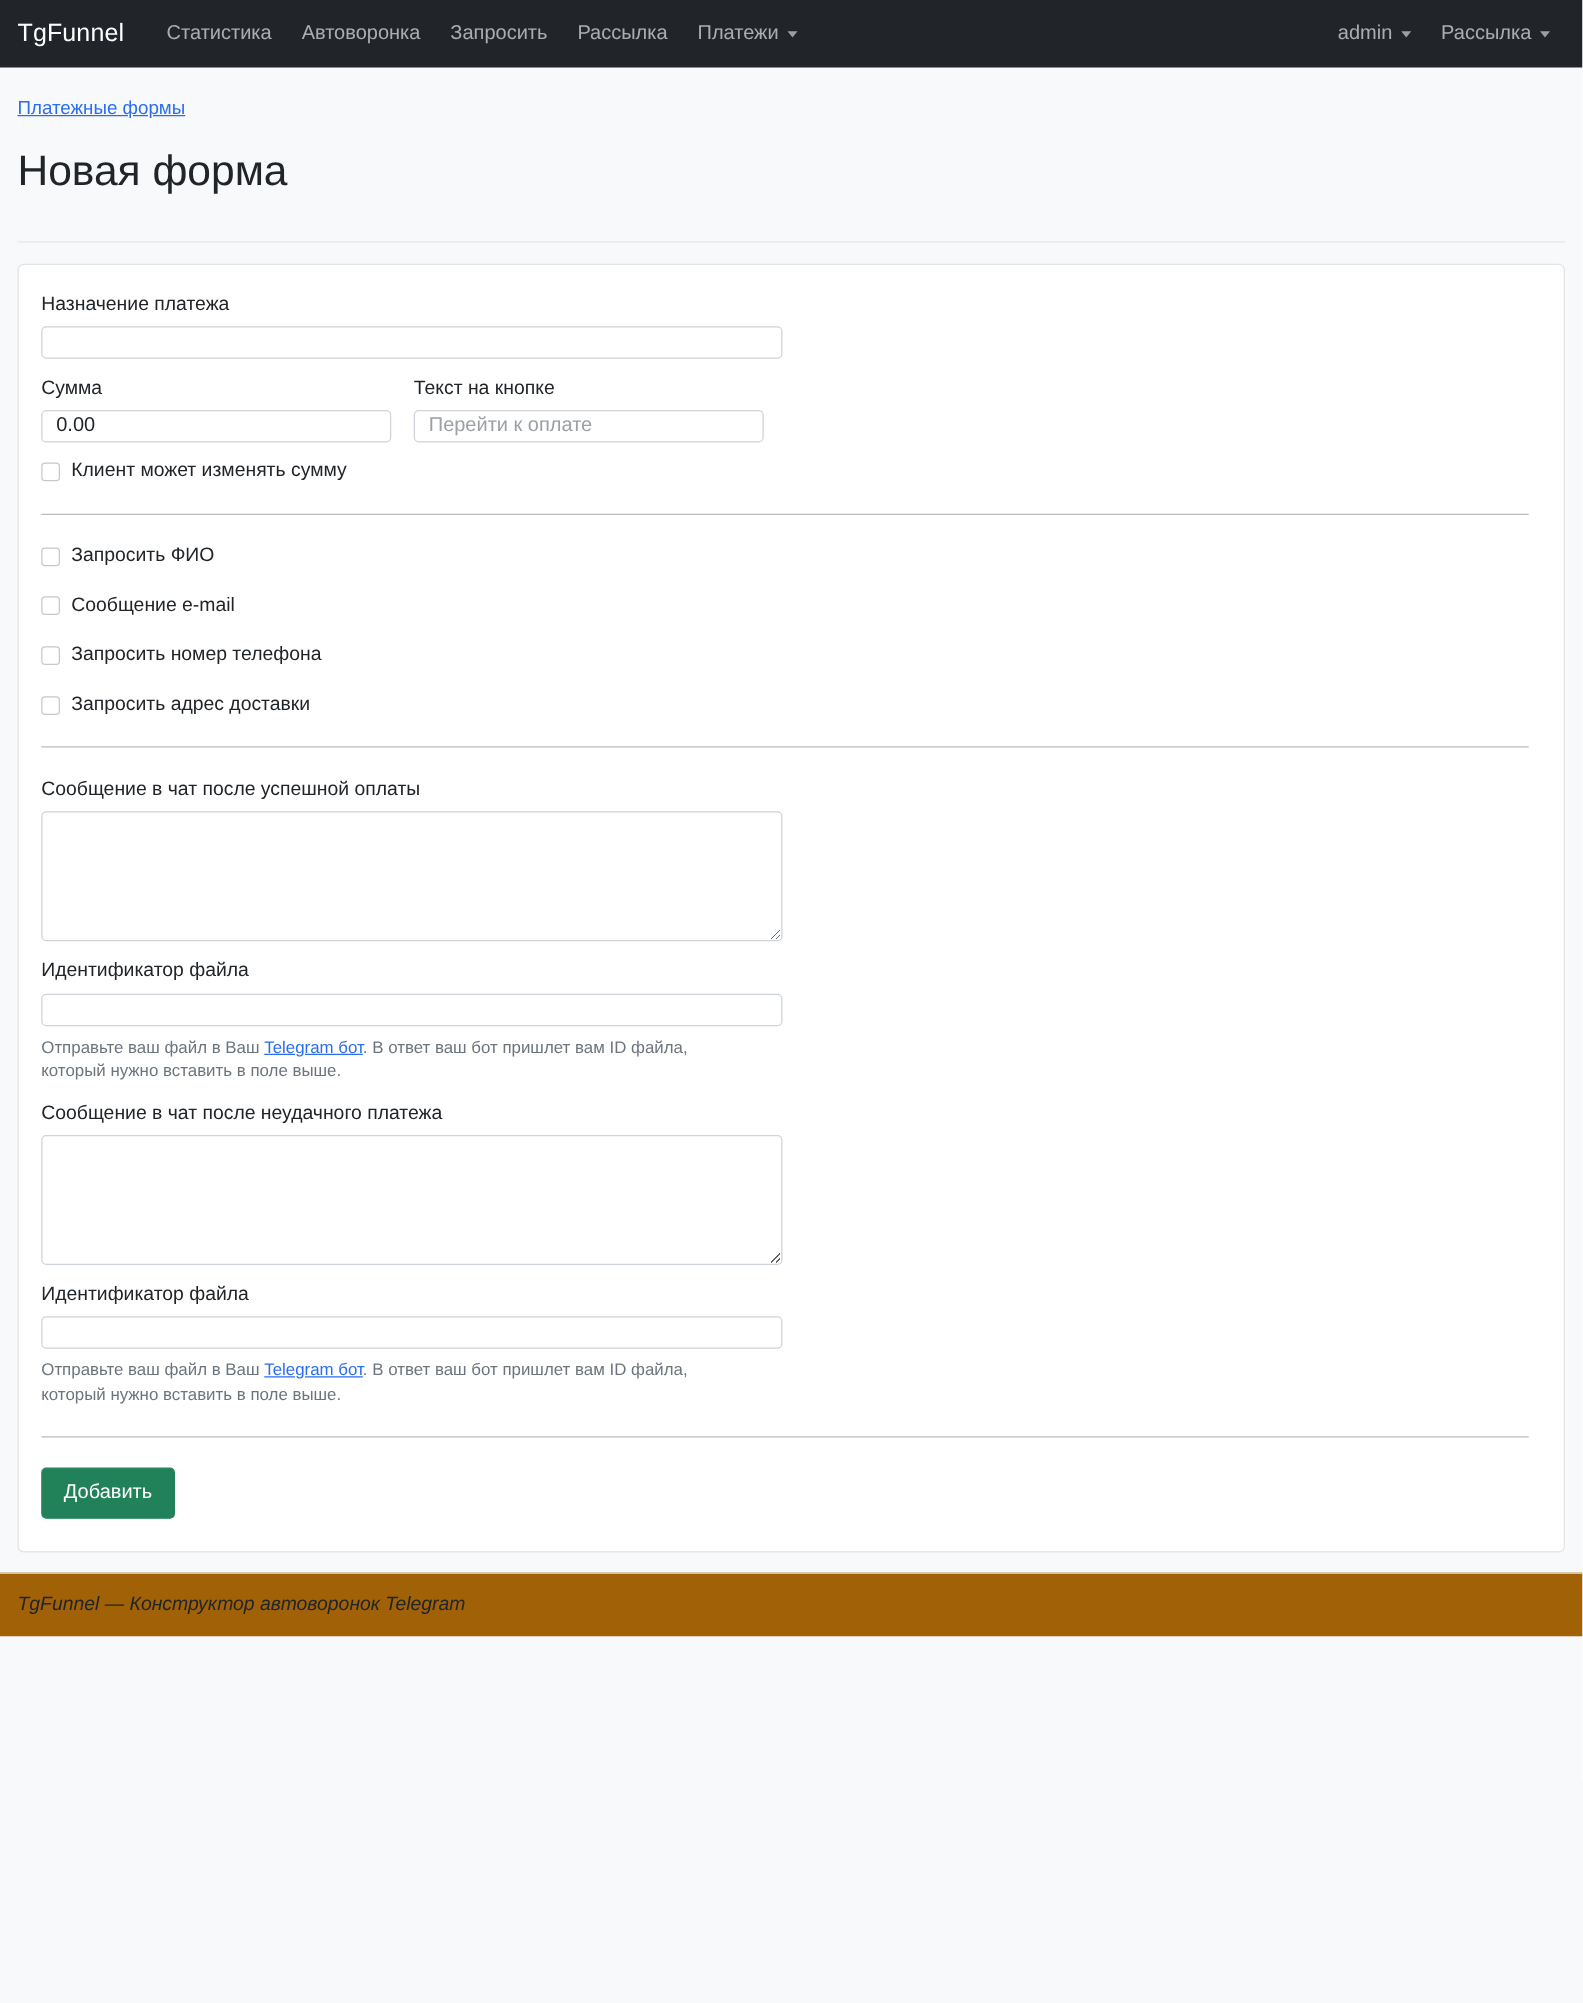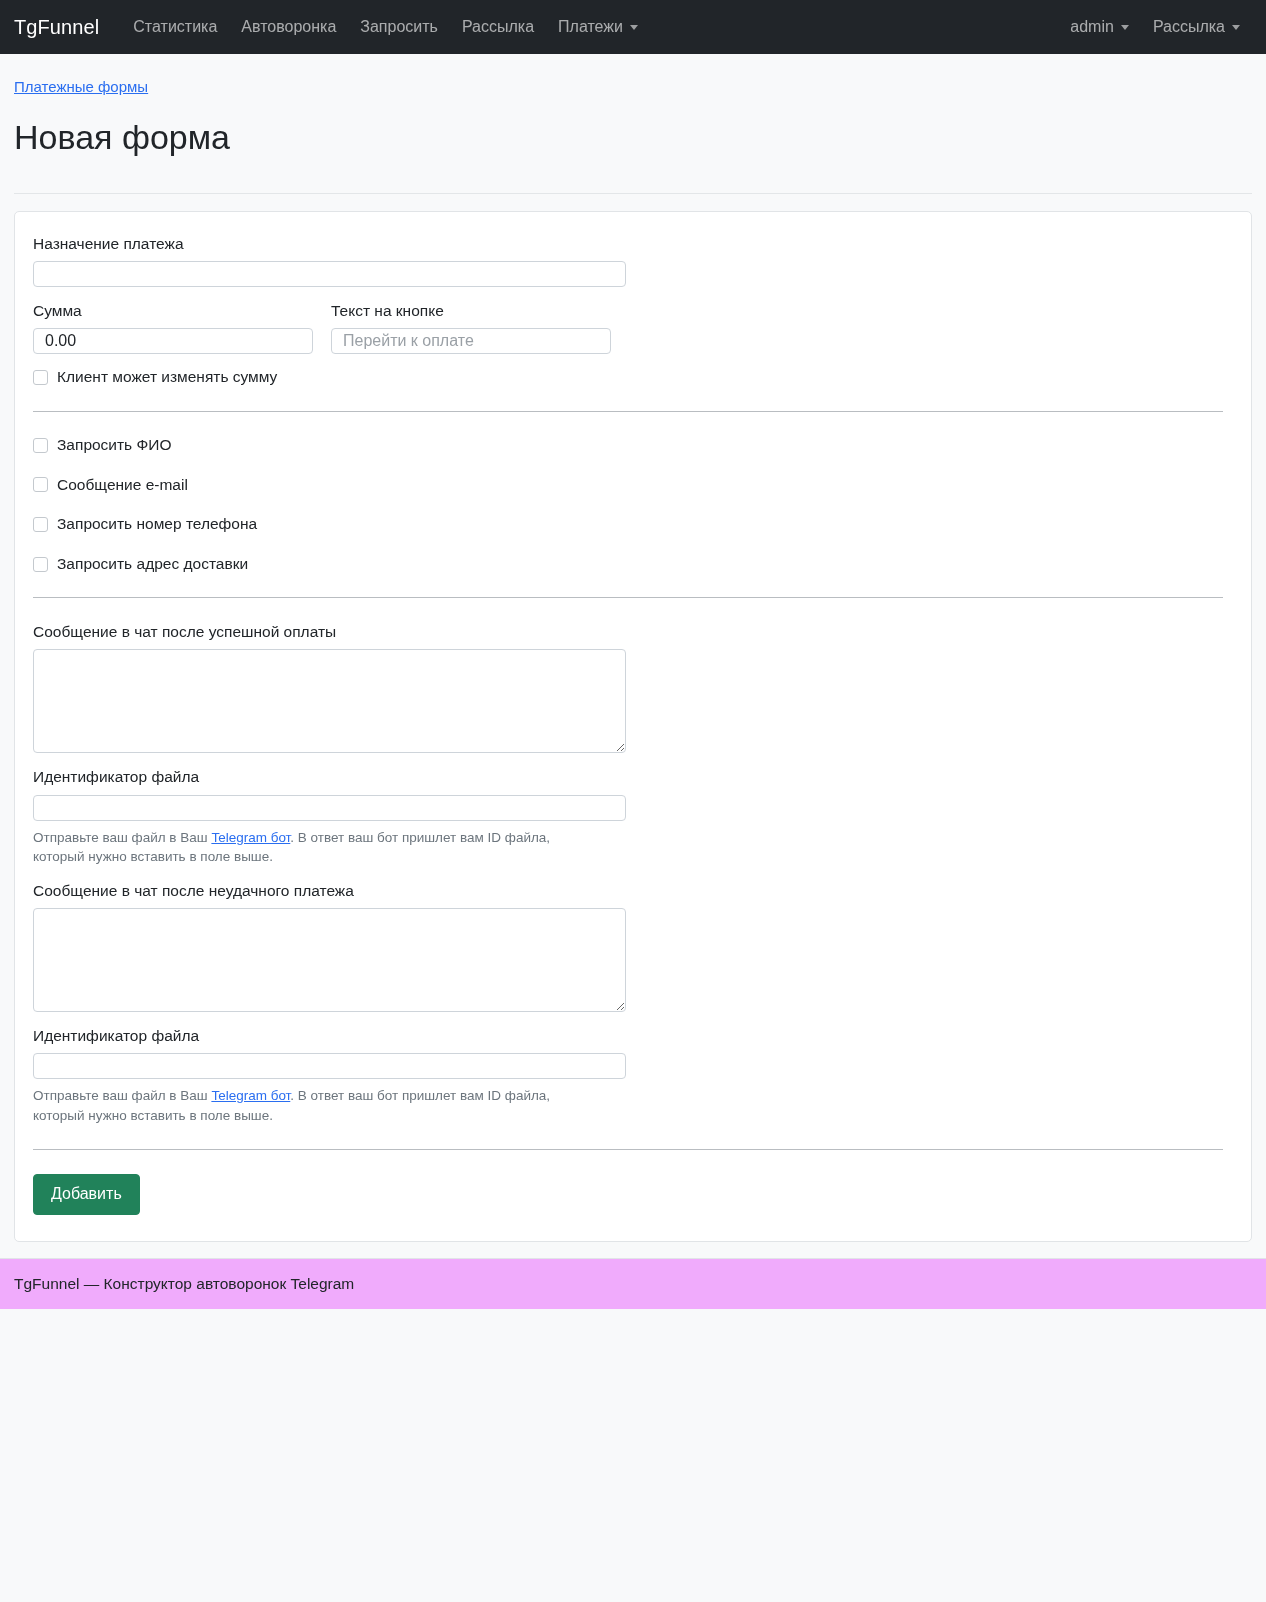--- a/index.html
+++ b/index.html
@@ -184,25 +184,26 @@
     font-family: inherit;
     font-size: 16px;
     padding: 8px 17px;
     cursor: pointer;
     line-height: 1.4;
   }
 
   
   .footer {
     border-top: 1px solid #e1e4e7;
-    background: #f0abfc;
+    background: #a16207;
     padding: 16px 14px;
     font-size: 15.5px;
     color: #212529;
     margin-top: 16px;
+    font-style: italic;
   }
 </style>
 </head>
 <body>
 
 <nav class="navbar">
   <a class="brand">TgFunnel</a>
 
   <div class="nav-links">
     <a class="nav-item">

